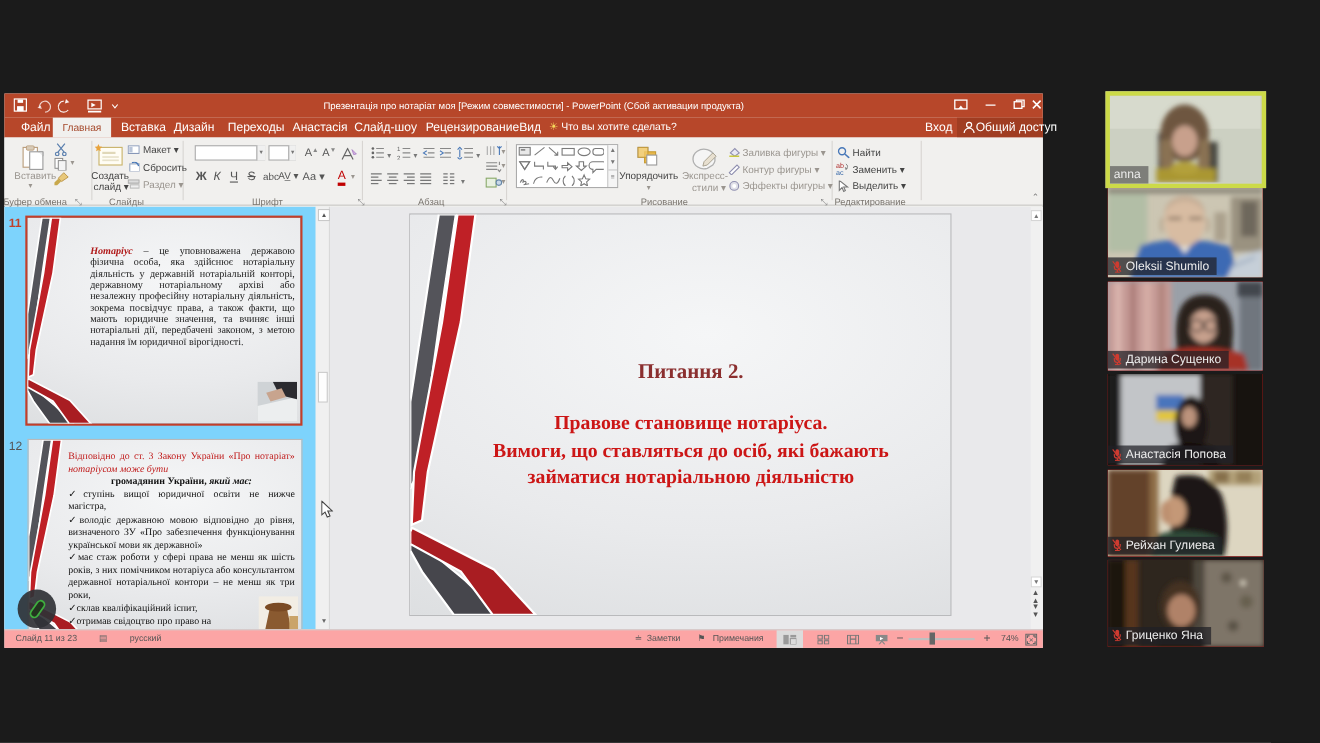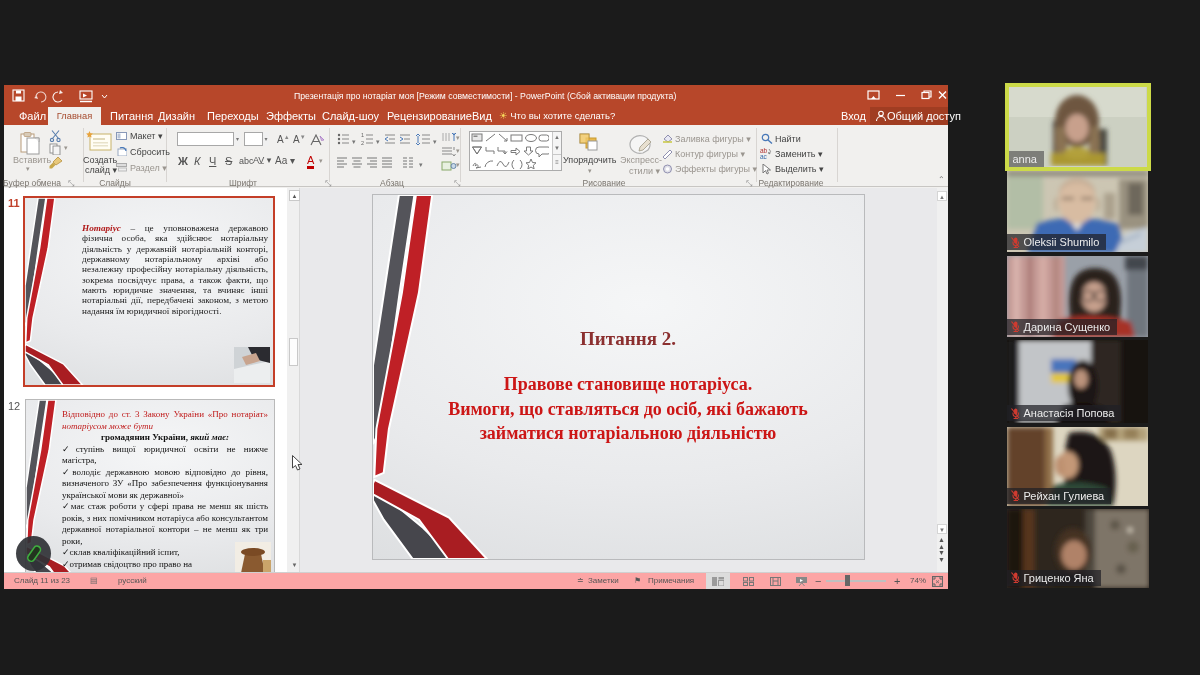--- a/index.html
+++ b/index.html
@@ -17,21 +17,21 @@
 #tab-active span { display:block; text-align:center; color:#a5492c; font-size:9.3px; line-height:18px; }
 #ribbon { position:absolute; left:0; top:40px; width:944px; height:62px; background:#f1f0ee; border-bottom:1px solid #c8c6c3; }
 .gsep { position:absolute; top:3px; height:54px; width:1px; background:#d8d5d2; }
 .glabel { position:absolute; top:53px; font-size:8.5px; color:#7a756f; width:120px; text-align:center; }
 .ricon { position:absolute; }
 .rtext { position:absolute; font-size:9px; color:#444; white-space:nowrap; }
 .gray { color:#9a958f; }
 
 
 #content { position:absolute; left:0; top:103px; width:944px; height:384px; background:#e9e9eb; }
-#thumbpanel { position:absolute; left:0; top:0; width:283px; height:384px; background:#ffffff; }
+#thumbpanel { position:absolute; left:0; top:0; width:283px; height:384px; background:#7dd3fc; }
 #thumbscroll { position:absolute; left:283px; top:0; width:13px; height:384px; background:#f0f0f0; border-right:1px solid #d9d9d9; }
 #canvas { position:absolute; left:297px; top:0; width:647px; height:384px; background:#e9e9eb; }
 #vscroll { position:absolute; left:933px; top:0; width:11px; height:384px; background:#f0f0f0; }
 
 #statusbar { position:absolute; left:0; top:487px; width:944px; height:17px; background:#fca5a5; border-top:1px solid #d0d0d0; font-size:8px; color:#555; }
 
 
 .slide { background:radial-gradient(ellipse 120% 90% at 55% 30%, #f5f6f7 0%, #e9eaec 55%, #dadcde 100%); }
 
 
@@ -74,24 +74,24 @@
         <path d="M 73 2.5 l 7 7 M 80 2.5 l -7 7" stroke-width="1.4"></path>
       </g>
     </svg>
   </div>
 
   <div id="tabrow">
     <span class="tab" style="left:15px">Файл</span>
     <div id="tab-active">
           <span>Главная</span>
         </div>
-    <span class="tab" style="left:106px">Питання</span>
+    <span class="tab" style="left:106px">Вставка</span>
     <span class="tab" style="left:154px">Дизайн</span>
     <span class="tab" style="left:203px">Переходы</span>
-    <span class="tab" style="left:262px">Эффекты</span>
+    <span class="tab" style="left:262px">Анастасія</span>
     <span class="tab" style="left:318px">Слайд-шоу</span>
     <span class="tab" style="left:383px">Рецензирование</span>
     <span class="tab" style="left:468px">Вид</span>
     <span class="tab" style="left:495px; font-size:9.5px"><span style="color:#f5d75a">☀</span> Что вы хотите сделать?</span>
     <span class="tab" style="left:837px">Вход</span>
     <div class="abs" style="left:866px;top:0;width:78px;height:18px;background:#a03d22"></div>
     <span class="tab" style="left:883px">Общий доступ</span>
     <svg class="abs" style="left:871px;top:3px" width="12" height="12" viewBox="0 0 12 12">
           <circle cx="6" cy="3.5" r="2.3" fill="none" stroke="#fff" stroke-width="1.1"></circle>
           <path d="M 1.5 11 a 4.5 4.5 0 0 1 9 0" fill="none" stroke="#fff" stroke-width="1.1"></path>

